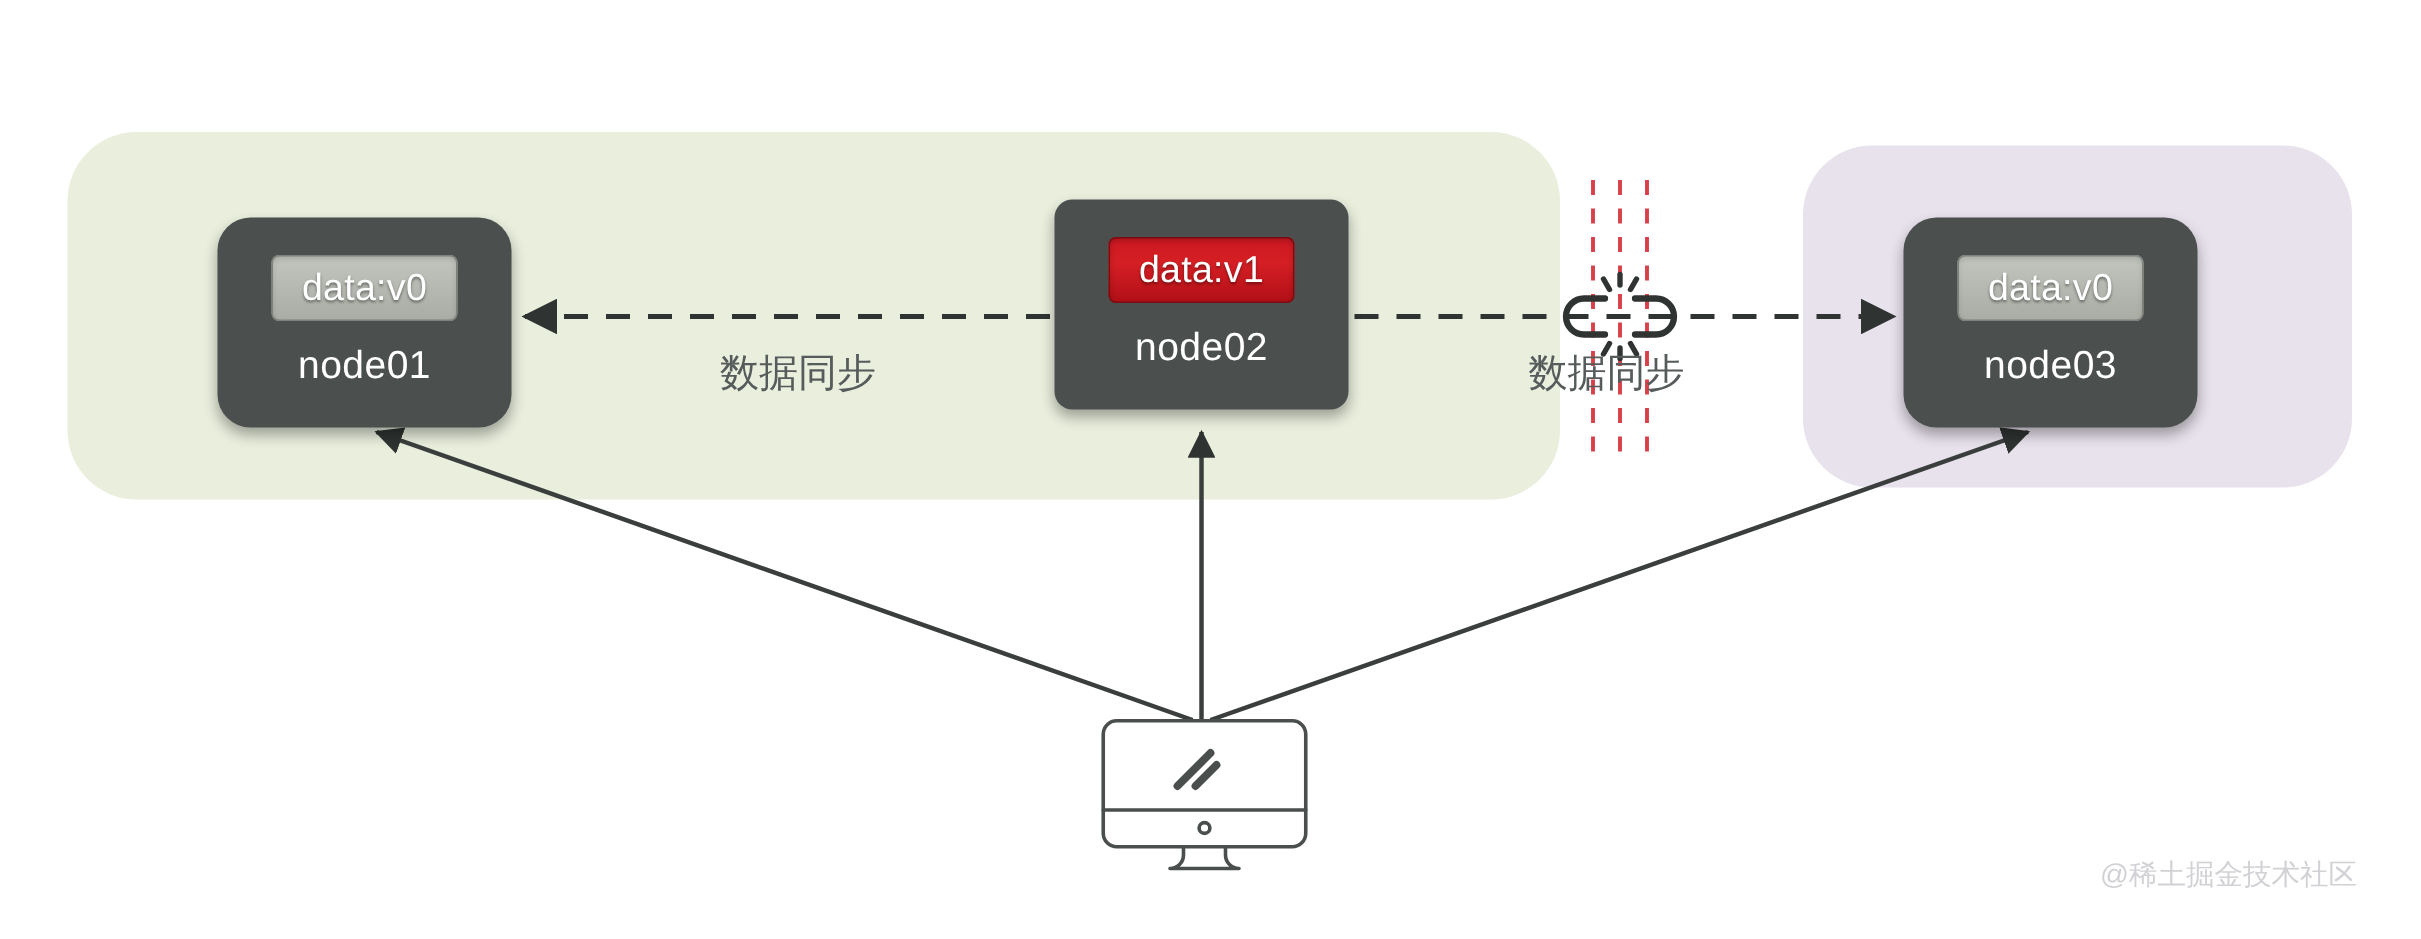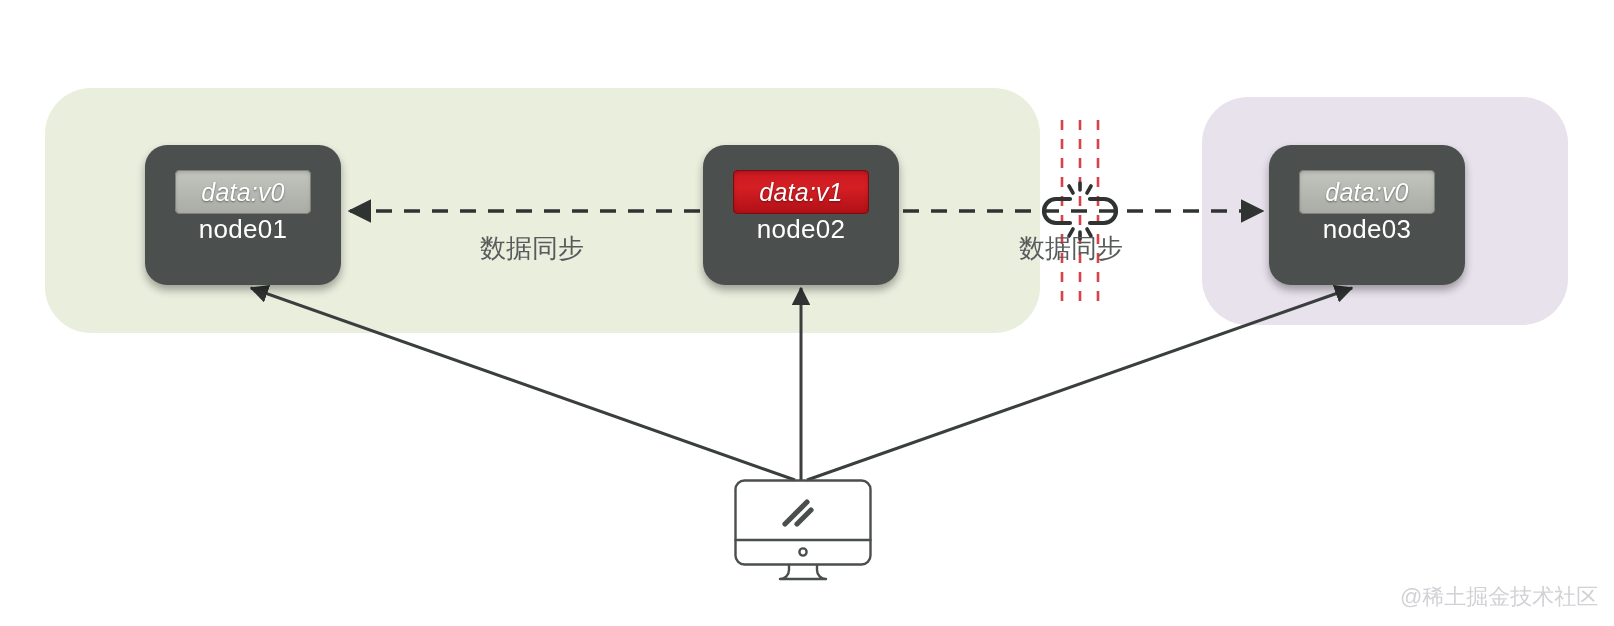--- a/index.html
+++ b/index.html
@@ -56,68 +56,68 @@
     height: 140px;
     border-radius: 22px;
     background: #4b4f4e;
     box-shadow: 0 5px 9px rgba(0,0,0,0.33);
     display: flex;
     flex-direction: column;
     align-items: center;
     justify-content: flex-start;
   }
   #node01 { left: 145px; top: 145px; }
-  #node02 { left: 703px; top: 145px; }
+  #node02 { left: 703px; top: 133px; border-radius: 12px; }
   #node03 { left: 1269px; top: 145px; }
 
   .data-chip {
     margin-top: 25px;
-    width: 136px;
+    width: 124px;
     height: 44px;
     border-radius: 5px;
     display: flex;
     align-items: center;
     justify-content: center;
     font-size: 25px;
     color: #ffffff;
     letter-spacing: 0.2px;
-    font-style: italic;
   }
   .data-chip.normal {
     background: linear-gradient(180deg,#c3c6bf 0%, #b7bab2 45%, #a9aca4 100%);
     box-shadow: inset 0 0 0 1px #7e827d, inset 0 2px 4px rgba(0,0,0,0.18);
     text-shadow: 0 1px 2px rgba(0,0,0,0.45);
   }
   .data-chip.alert {
     background: linear-gradient(180deg,#cf1822 0%, #d41f24 40%, #b00f16 100%);
     box-shadow: inset 0 0 0 1px #7a0d10, inset 0 2px 5px rgba(0,0,0,0.25);
     text-shadow: 0 1px 2px rgba(0,0,0,0.4);
   }
   .node-label {
+    margin-top: 14px;
     font-size: 26px;
     color: #ffffff;
     letter-spacing: 0.3px;
   }
 
   
   .cn-label {
     position: absolute;
     font-size: 26px;
     color: #565b5b;
     white-space: nowrap;
     font-family: Liberation Serif, serif;
   }
   #sync-label-left  { left: 480px; top: 231px; }
   #sync-label-right { left: 1019px; top: 231px; }
 
   #watermark {
     position: absolute;
     left: 1400px;
-    top: 582px;
-    font-size: 22px;
+    top: 570px;
+    font-size: 19px;
     color: #d2d2d6;
     white-space: nowrap;
   }
 
   
   #monitor {
     position: absolute;
     left: 733px;
     top: 478px;
     width: 140px;

